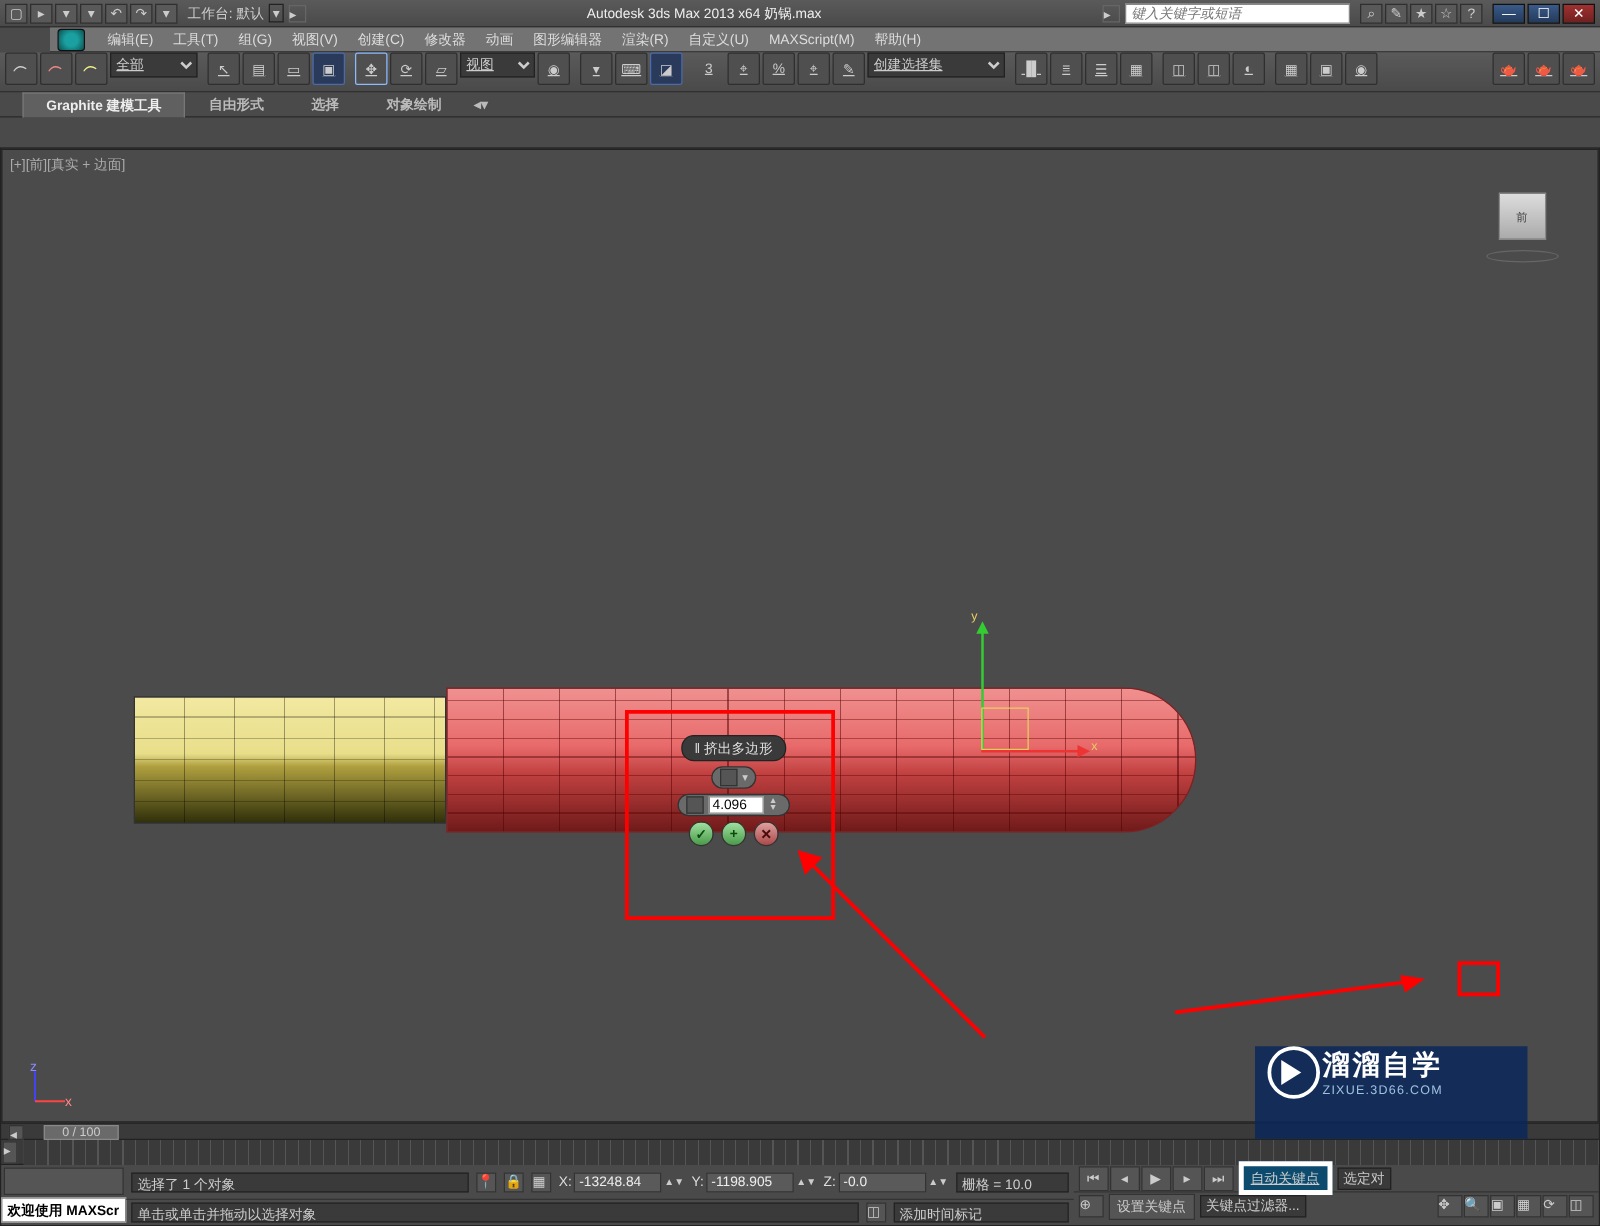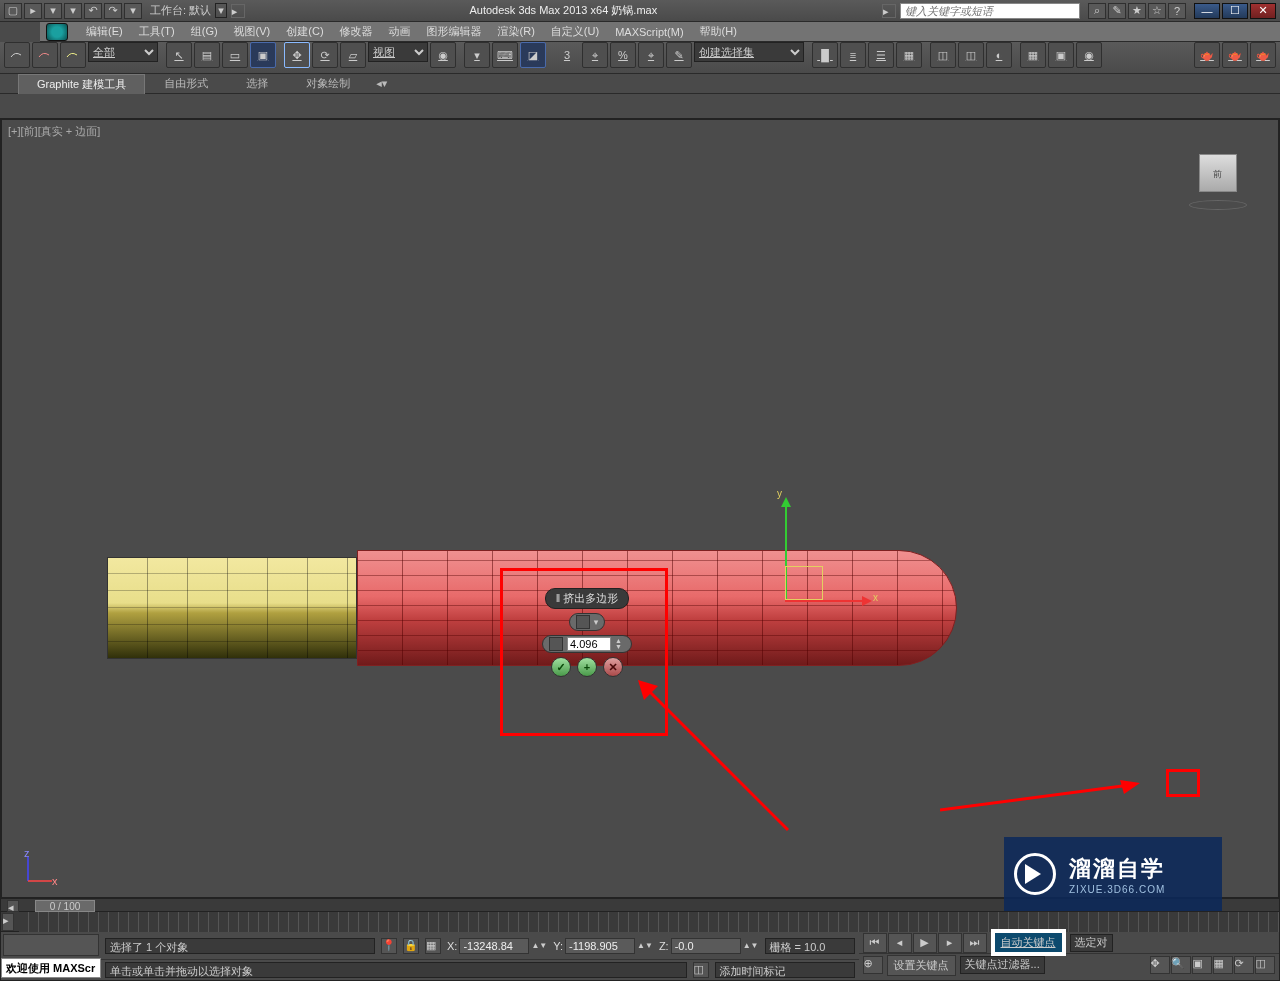--- a/index.html
+++ b/index.html
@@ -25,21 +25,21 @@
 
 .maintoolbar { height: 32px; background: linear-gradient(#5a5a5a,#4a4a4a); display: flex; align-items: flex-start; padding: 0 4px; gap: 2px; border-bottom: 1px solid #2a2a2a; text-decoration: underline; }
 .tbtn { width: 26px; height: 26px; background: #4f4f4f; border: 1px solid #2f2f2f; border-radius: 2px; display: flex; align-items: center; justify-content: center; position: relative; }
 .tbtn.active { background: #2a3a5a; border-color: #4a6aaa; }
 .tbtn.hl { border: 1px solid #8abaff; }
 .tsep { width: 4px; }
 .tsel { background: #3a3a3a; color: #ccc; border: 1px solid #222; height: 20px; font-size: 11px; }
 
 
 .ribbon { background: #4a4a4a; }
-.ribbon-tabs { height: 20px; display: flex; align-items: center; padding-left: 18px; border-bottom: 1px solid #2a2a2a; }
+.ribbon-tabs { height: 20px; display: flex; align-items: center; padding-left: 18px; border-bottom: 1px solid #2a2a2a; font-weight: bold; }
 .ribbon-tab { padding: 2px 18px; color: #bbb; border: 1px solid transparent; }
 .ribbon-tab.active { background: #606060; border: 1px solid #777; border-bottom: none; color: #eee; }
 .ribbon-panel { height: 20px; display: flex; align-items: center; padding-left: 4px; border-bottom: 1px solid #2a2a2a; }
 .ribbon-panel .rp { padding: 2px 6px; color: #ddd; background: #555; border: 1px solid #3a3a3a; margin-right: 1px; }
 
 
 .mainarea { position: absolute; top: 118px; left: 0; right: 0; bottom: 0; display: flex; }
 
 
 .viewport-wrap { flex: 1; display: flex; flex-direction: column; background: #333; border: 1px solid #222; }
@@ -109,21 +109,21 @@
 
 .status-right { width: 420px; display:flex; flex-direction:column;}
 .sr1 { height:22px; display:flex; align-items:center; gap:4px; border-bottom:1px solid #333; padding: 0 4px;}
 .sr2 { height:22px; display:flex; align-items:center; gap:4px; padding: 0 4px;}
 .drop { background:#3a3a3a; border:1px solid #222; color:#ccc; height:18px; padding:0 4px;}
 
 
 .cmdpanel { width: 172px; background: #4a4a4a; border-left: 1px solid #222; display: flex; flex-direction: column; }
 
 
-.watermark { position: absolute; bottom: 70px; right: 58px; width: 218px; height: 74px; background: rgba(10,40,90,.85); display: flex; align-items: center; padding: 0 10px; gap: 13px; }
+.watermark { position: absolute; bottom: 70px; right: 58px; width: 218px; height: 74px; background: rgba(10,40,90,.85); display: flex; padding: 0 10px; gap: 2px; }
 .watermark .play { width: 42px; height: 42px; border: 3px solid #fff; border-radius: 50%; display:flex; align-items:center; justify-content:center;}
 .watermark .play::after { content:""; border:10px solid transparent; border-left:16px solid #fff; margin-left:6px;}
 .watermark .txt { color:#fff; }
 .watermark .txt .big { font-size: 22px; font-weight: bold; letter-spacing: 2px;}
 .watermark .txt .small { font-size: 10px; letter-spacing: 1px; color:#a0c0e0;}
 </style>
 </head>
 <body>
 
 <div class="titlebar">

